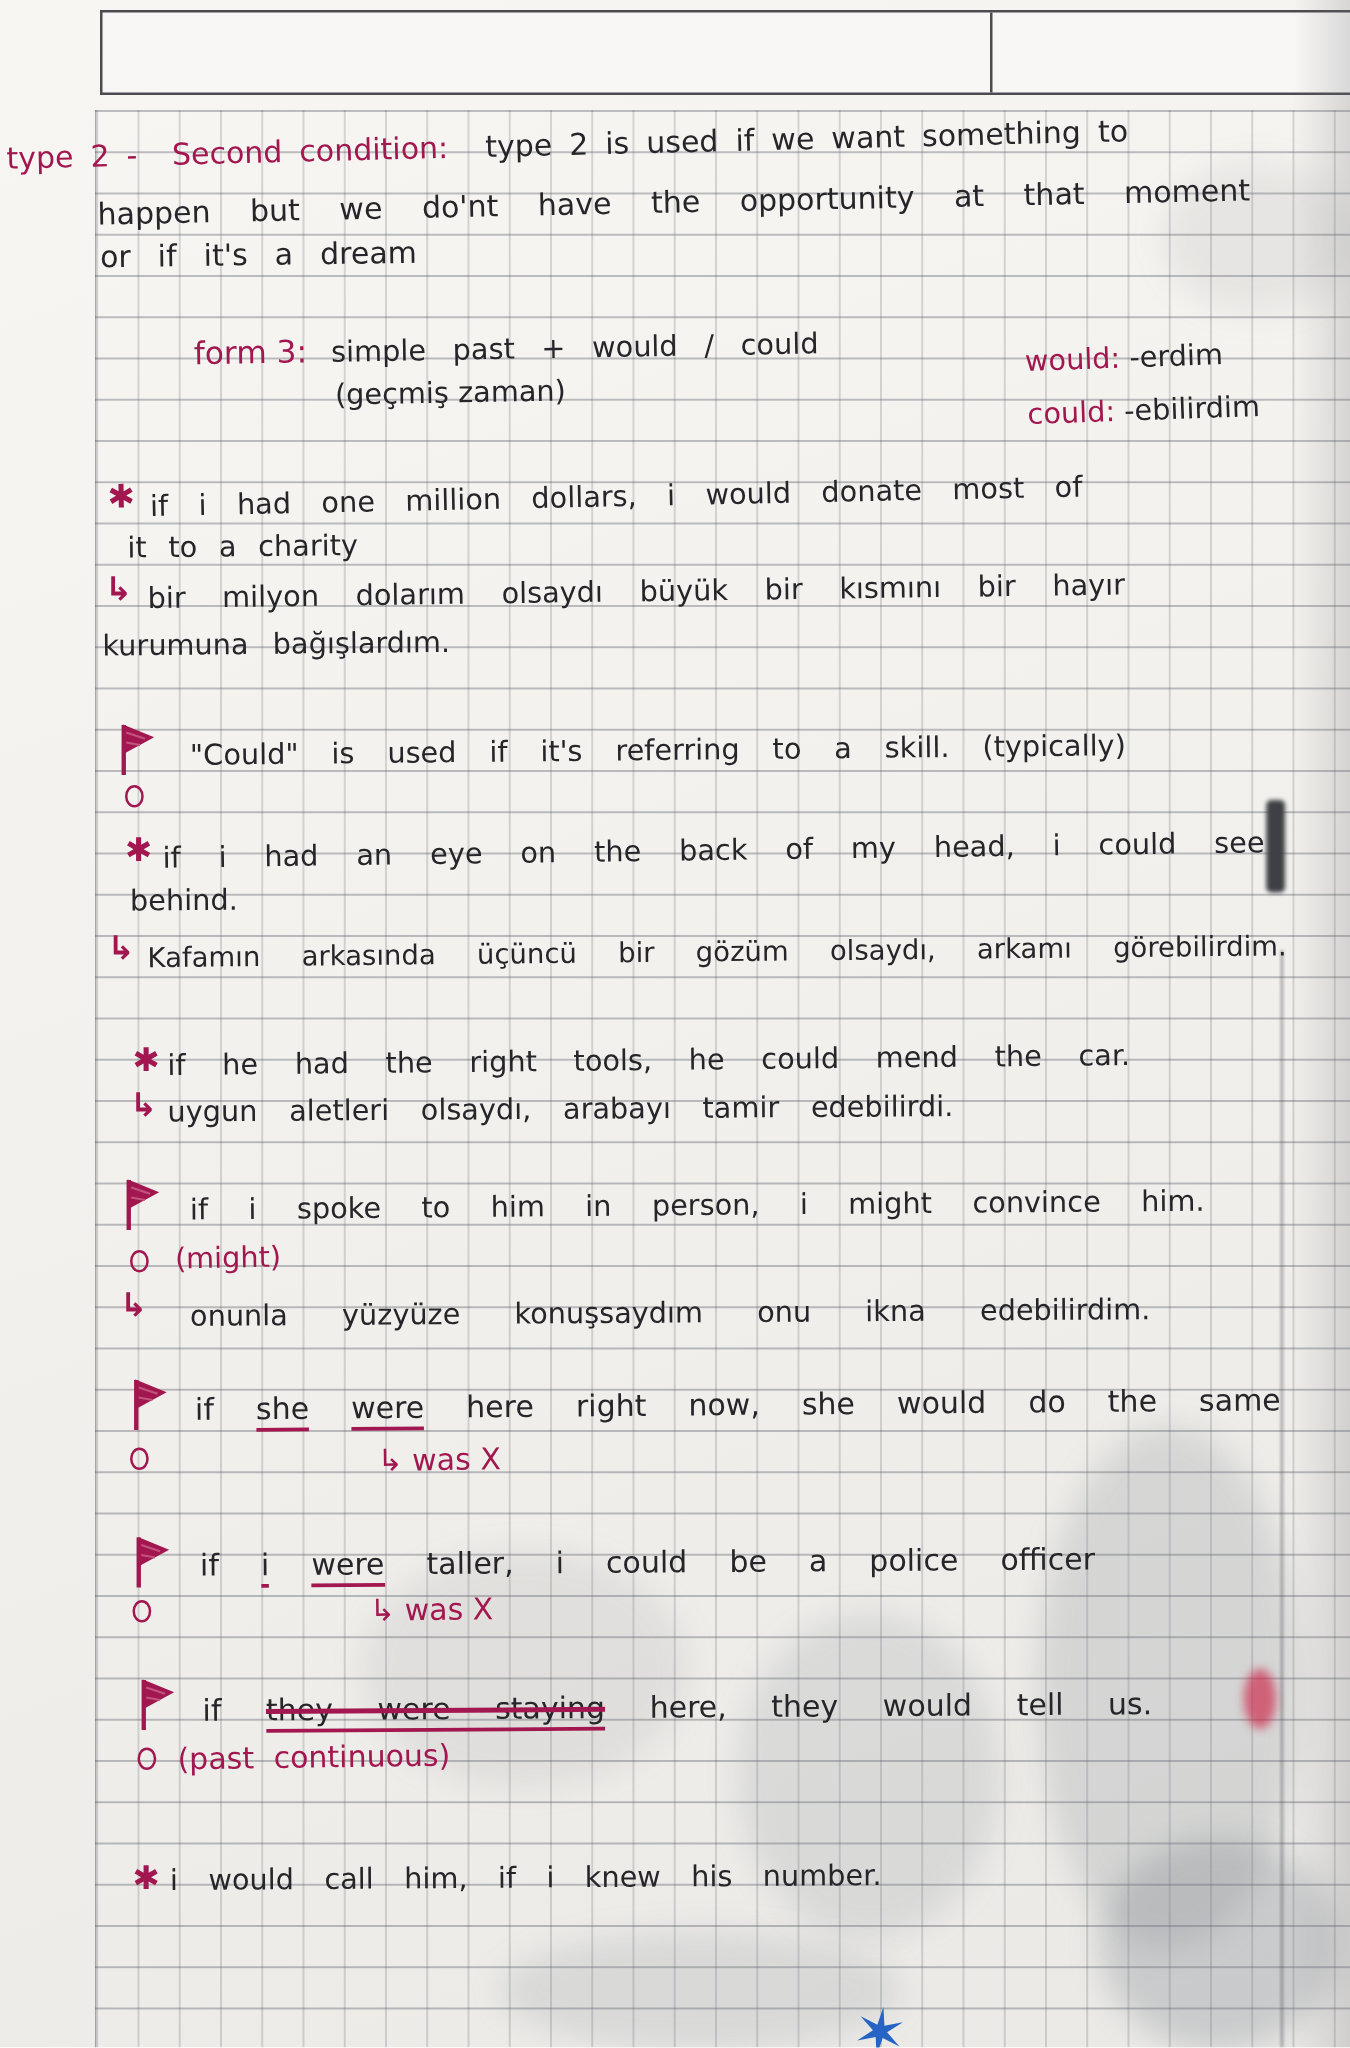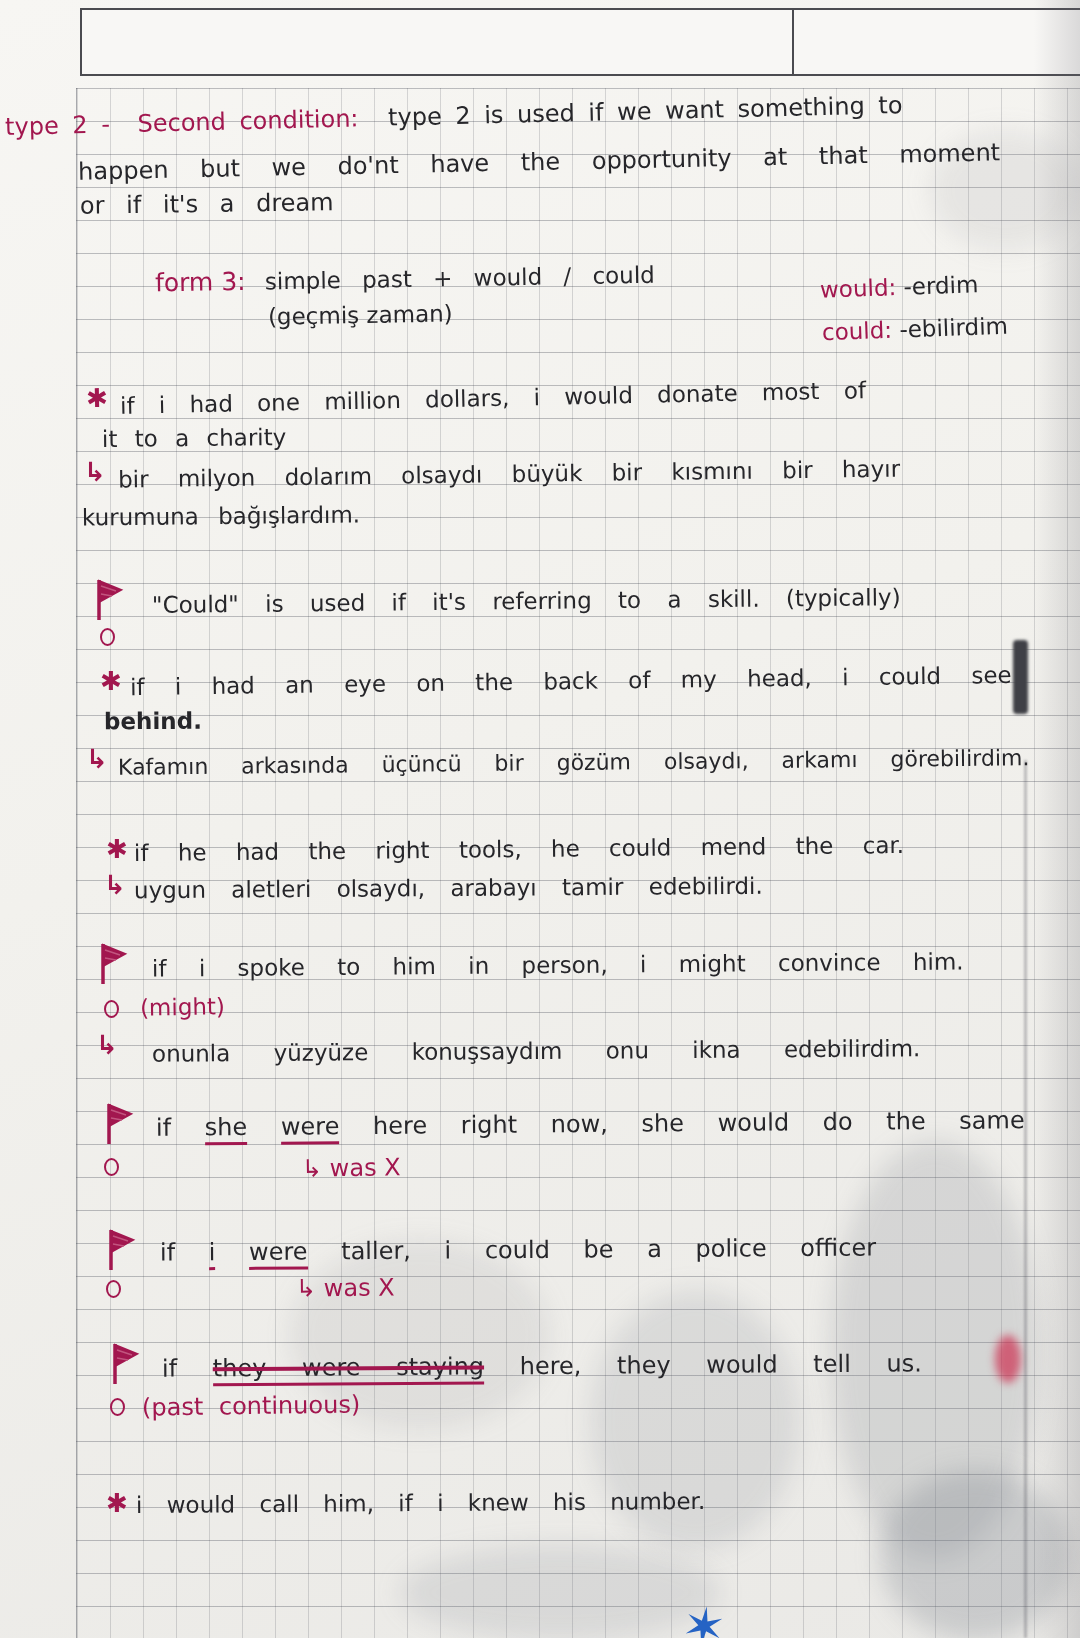--- a/index.html
+++ b/index.html
@@ -87,21 +87,21 @@
       <path d="M7 4 L7 44" stroke="#a2174f" stroke-width="3.5" fill="none"></path>
       <path d="M7 5 L29 14 L7 26 Z" fill="#a2174f" stroke="#a2174f" stroke-width="2"></path>
       <path d="M9 10 L24 15 M9 18 L20 20" stroke="#c2557f" stroke-width="1.5"></path>
     </svg>
   </div>
   <div class="circ" style="left:100px;top:628px;"></div>
   <div class="hw" style="left:152px;top:586px;transform:rotate(-0.6deg);word-spacing:19px;">"Could" is used if it's referring to a skill. (typically)</div>
 
   <div class="hw star" style="left:100px;top:664px;">✱</div>
   <div class="hw" style="left:130px;top:666px;transform:rotate(-0.8deg);word-spacing:23px;">if i had an eye on the back of my head, i could see</div>
-  <div class="hw" style="left:104px;top:706px;transform:rotate(-0.4deg);font-weight:bold;">behind.</div>
+  <div class="hw" style="left:104px;top:706px;transform:rotate(-0.4deg);">behind.</div>
   <div class="hw arrow" style="left:86px;top:742px;">↳</div>
   <div class="hw" style="left:118px;top:748px;font-size:22px;transform:rotate(-0.6deg);word-spacing:26px;">Kafamın arkasında üçüncü bir gözüm olsaydı, arkamı görebilirdim.</div>
 
   <div class="hw star" style="left:106px;top:832px;">✱</div>
   <div class="hw" style="left:134px;top:834px;transform:rotate(-0.6deg);word-spacing:22px;">if he had the right tools, he could mend the car.</div>
   <div class="hw arrow" style="left:104px;top:868px;">↳</div>
   <div class="hw" style="left:134px;top:873px;transform:rotate(-0.4deg);word-spacing:18px;">uygun aletleri olsaydı, arabayı tamir edebilirdi.</div>
 
   <div class="flag" style="left:96px;top:940px;">
     <svg width="34" height="56" viewBox="0 0 34 56">

